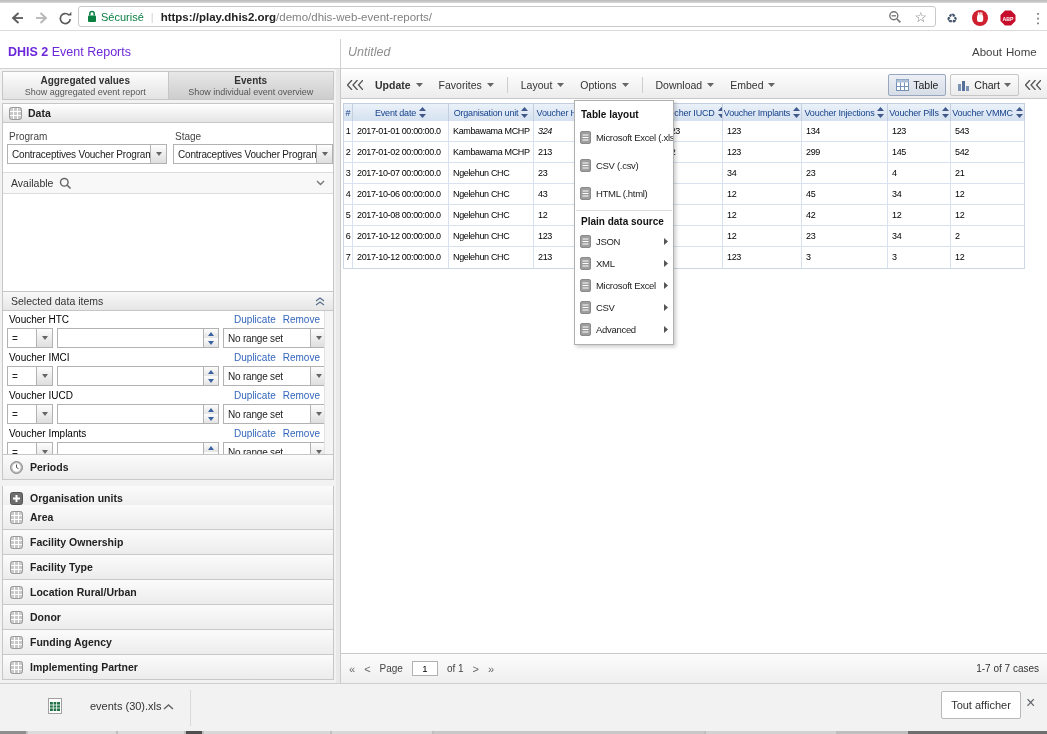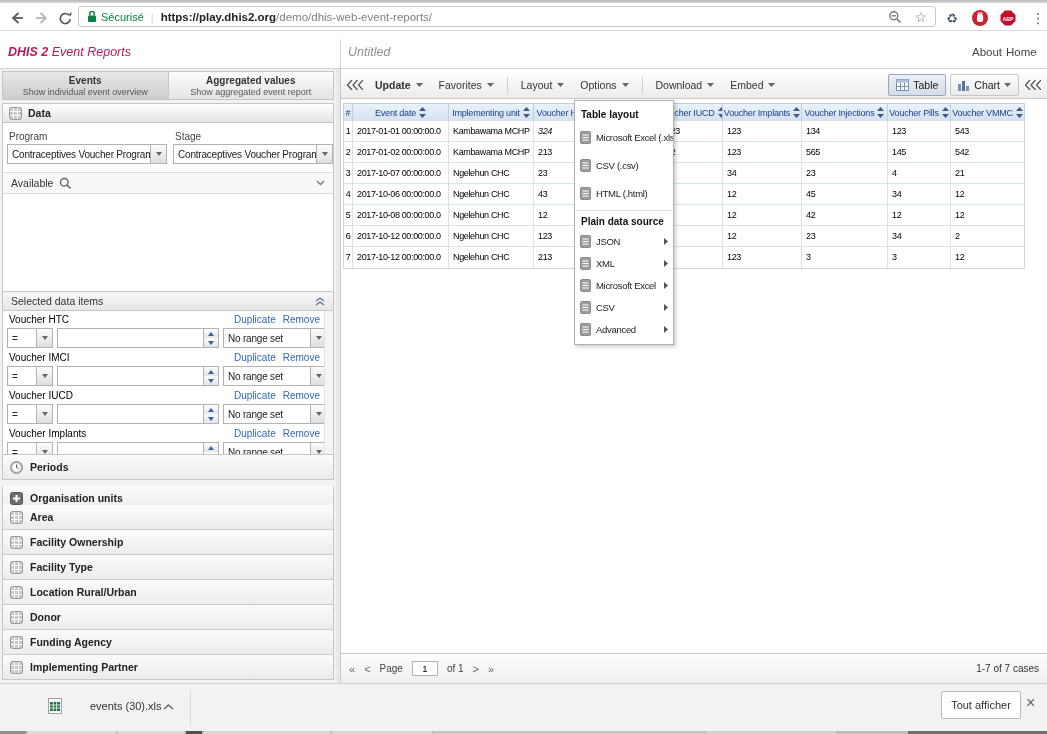--- a/index.html
+++ b/index.html
@@ -18,21 +18,21 @@
   .url-host { color:#222; font-weight:bold; }
   .url-path { color:#808080; }
   .omni-right { margin-left:auto; display:flex; align-items:center; gap:12px; }
   .star { font-size:14px; color:#757575; line-height:1; }
   .ext { position:absolute; top:7px; width:16px; height:16px; display:flex; align-items:center; justify-content:center; }
   .recycle { font-size:13px; color:#44566b; line-height:1; }
   .kebab { font-size:14px; color:#5f6368; line-height:1; }
 
   
   .app-header { position:absolute; left:0; top:31px; width:1047px; height:38px; background:#fff; border-bottom:1px solid #d2d2d2; }
-  .brand { position:absolute; left:8px; top:14px; font-size:12.5px; color:#be185d;font-style:italic; }
+  .brand { position:absolute; left:8px; top:14px; font-size:12.5px; color:#6d28d9; }
   .brand b { font-weight:bold; }
   .hdr-vdiv { position:absolute; left:340px; top:8px; height:30px; width:1px; background:#d2d2d2; }
   .doc-title { position:absolute; left:348px; top:14px; font-size:12.5px; font-style:italic; color:#909090; }
   .hdr-link { position:absolute; top:15px; font-size:11.5px; color:#444; }
 
   
   .sidebar { position:absolute; left:0; top:69px; width:336px; height:614px; background:#f2f2f2; }
   #tabs { position:absolute; left:2px; top:2px; width:332px; height:29px; display:flex; }
   .side-tab { flex:1; border:1px solid #c6c6c6; background:linear-gradient(#fdfdfd,#e3e3e3); text-align:center; padding-top:2px; overflow:hidden; }
   .side-tab + .side-tab { border-left:0; }
@@ -176,27 +176,27 @@
   <div class="app-header">
     <span class="brand"><b>DHIS 2</b><span> Event Reports</span></span>
     <div class="hdr-vdiv"></div>
     <span class="doc-title">Untitled</span>
     <span class="hdr-link" style="left:972px">About</span>
     <span class="hdr-link" style="left:1006px">Home</span>
   </div>
 
   <div class="sidebar">
     <div id="tabs">
+        <div class="side-tab">
+          <div class="st-title">Aggregated values</div>
+          <div class="st-sub">Show aggregated event report</div>
+        </div>
         <div class="side-tab active">
           <div class="st-title">Events</div>
           <div class="st-sub">Show individual event overview</div>
-        </div>
-        <div class="side-tab">
-          <div class="st-title">Aggregated values</div>
-          <div class="st-sub">Show aggregated event report</div>
         </div>
       </div>
 
     <div class="acc-header" style="top:34px">
       <span class="ic">
         <svg width="13" height="13" viewBox="0 0 13 13">
             <rect x="0.5" y="0.5" width="12" height="12" rx="2" fill="#c9c9c9" stroke="#9a9a9a"></rect>
             <path d="M1 4.5h11M1 8.5h11M4.5 1v11M8.5 1v11" stroke="#fff" stroke-width="1"></path>
           </svg>
       </span>
@@ -556,21 +556,21 @@
         <div class="hcell" style="width: 96px;">
           <span>Event date</span>
           <span class="ic">
             <svg width="7" height="11" viewBox="0 0 7 11">
               <path d="M3.5 0 L7 4 H0 Z" fill="#41598a"></path>
               <path d="M3.5 11 L7 7 H0 Z" fill="#41598a"></path>
             </svg>
           </span>
         </div>
         <div class="hcell" style="width: 85px;">
-          <span>Implementing unit</span>
+          <span>Organisation unit</span>
           <span class="ic">
             <svg width="7" height="11" viewBox="0 0 7 11">
               <path d="M3.5 0 L7 4 H0 Z" fill="#41598a"></path>
               <path d="M3.5 11 L7 7 H0 Z" fill="#41598a"></path>
             </svg>
           </span>
         </div>
         <div class="hcell" style="width: 68px;">
           <span>Voucher HTC</span>
           <span class="ic">
@@ -649,21 +649,21 @@
           <div class="gcell" style="width: 73px;">543</div>
         </div>
         <div class="grow">
           <div class="gcell center" style="width: 9px;">2</div>
           <div class="gcell" style="width: 96px;">2017-01-02 00:00:00.0</div>
           <div class="gcell" style="width: 85px;">Kambawama MCHP</div>
           <div class="gcell" style="width: 68px;">213</div>
           <div class="gcell" style="width: 60px;"></div>
           <div class="gcell" style="width: 61px;">12</div>
           <div class="gcell" style="width: 79px;">123</div>
-          <div class="gcell" style="width: 86px;">565</div>
+          <div class="gcell" style="width: 86px;">299</div>
           <div class="gcell" style="width: 63px;">145</div>
           <div class="gcell" style="width: 73px;">542</div>
         </div>
         <div class="grow">
           <div class="gcell center" style="width: 9px;">3</div>
           <div class="gcell" style="width: 96px;">2017-10-07 00:00:00.0</div>
           <div class="gcell" style="width: 85px;">Ngelehun CHC</div>
           <div class="gcell" style="width: 68px;">23</div>
           <div class="gcell" style="width: 60px;"></div>
           <div class="gcell" style="width: 61px;"></div>

